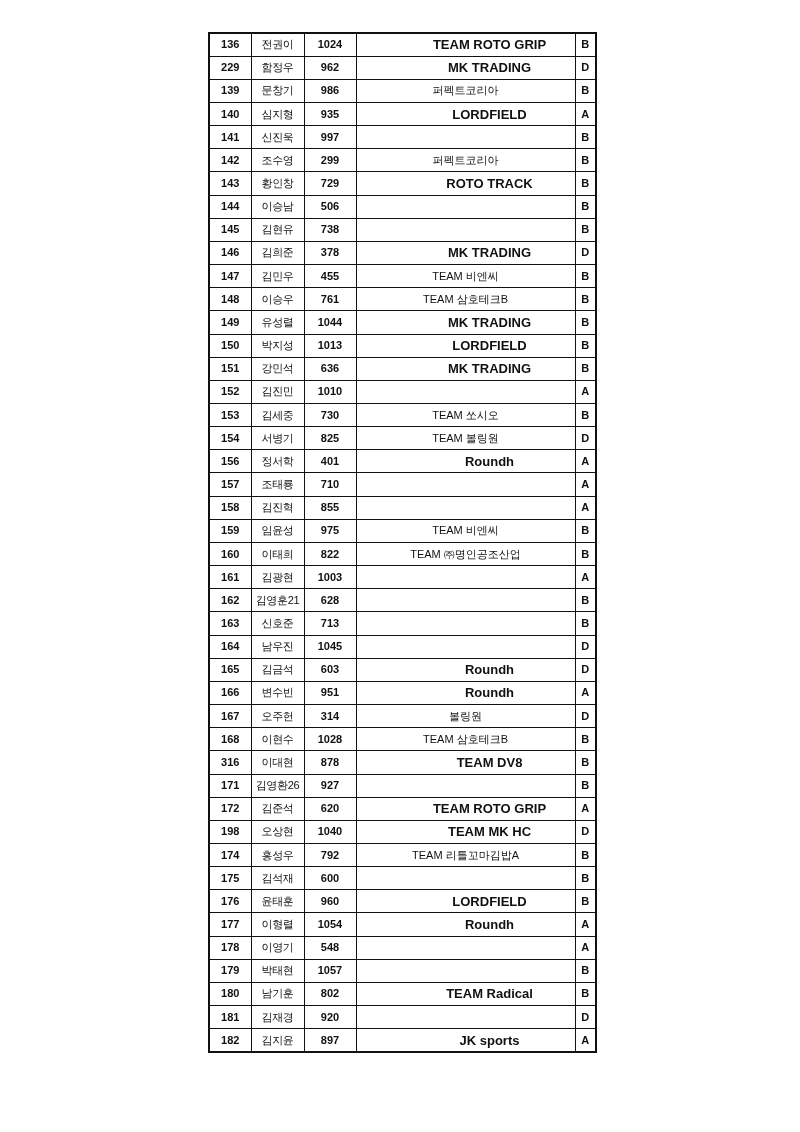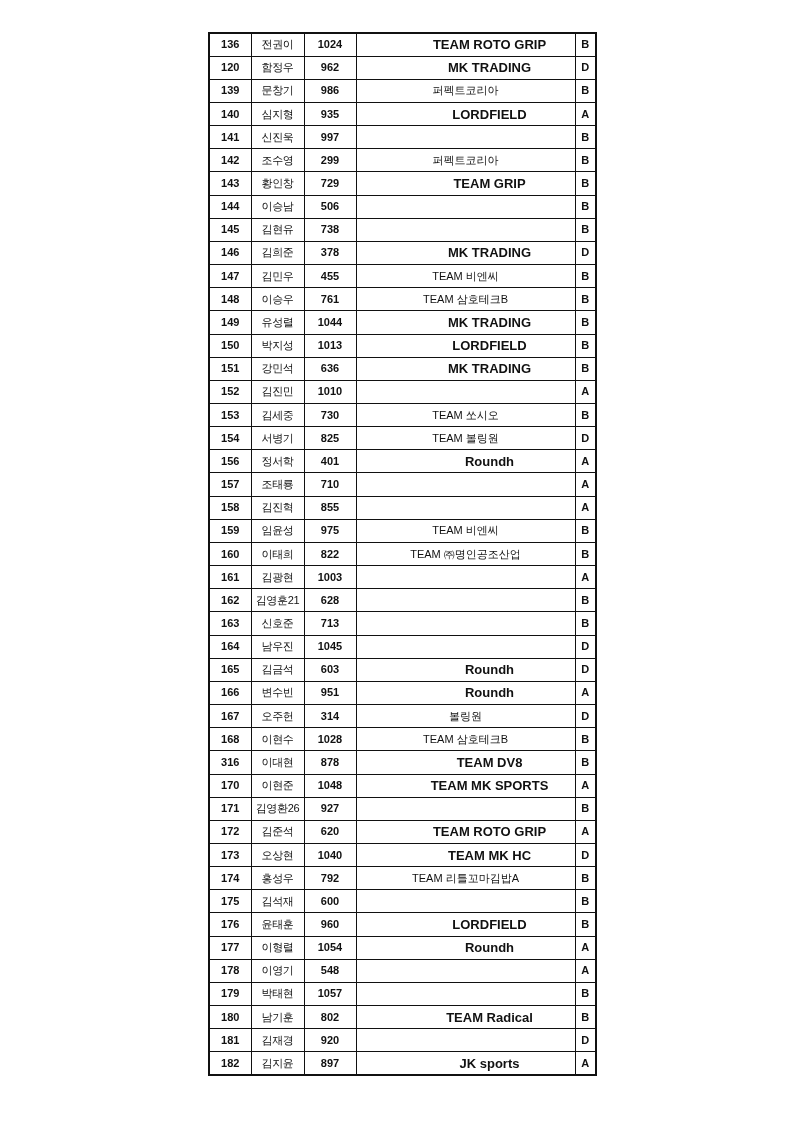--- a/index.html
+++ b/index.html
@@ -75,21 +75,21 @@
     </colgroup>
     <tbody id="rows">
         <tr>
     <td class="c-no">136</td>
     <td class="c-name">전권이</td>
     <td class="c-num">1024</td>
     <td class="c-team latin">TEAM ROTO GRIP</td>
     <td class="c-grade">B</td>
   </tr>
         <tr>
-    <td class="c-no">120</td>
+    <td class="c-no">229</td>
     <td class="c-name">함정우</td>
     <td class="c-num">962</td>
     <td class="c-team latin">MK TRADING</td>
     <td class="c-grade">D</td>
   </tr>
         <tr>
     <td class="c-no">139</td>
     <td class="c-name">문창기</td>
     <td class="c-num">986</td>
     <td class="c-team">퍼펙트코리아</td>
@@ -113,21 +113,21 @@
     <td class="c-no">142</td>
     <td class="c-name">조수영</td>
     <td class="c-num">299</td>
     <td class="c-team">퍼펙트코리아</td>
     <td class="c-grade">B</td>
   </tr>
         <tr>
     <td class="c-no">143</td>
     <td class="c-name">황인창</td>
     <td class="c-num">729</td>
-    <td class="c-team latin">TEAM GRIP</td>
+    <td class="c-team latin">ROTO TRACK</td>
     <td class="c-grade">B</td>
   </tr>
         <tr>
     <td class="c-no">144</td>
     <td class="c-name">이승남</td>
     <td class="c-num">506</td>
     <td class="c-team"></td>
     <td class="c-grade">B</td>
   </tr>
         <tr>
@@ -292,42 +292,35 @@
     <td class="c-grade">B</td>
   </tr>
         <tr>
     <td class="c-no">316</td>
     <td class="c-name">이대현</td>
     <td class="c-num">878</td>
     <td class="c-team latin">TEAM DV8</td>
     <td class="c-grade">B</td>
   </tr>
         <tr>
-    <td class="c-no">170</td>
-    <td class="c-name">이현준</td>
-    <td class="c-num">1048</td>
-    <td class="c-team latin">TEAM MK SPORTS</td>
-    <td class="c-grade">A</td>
-  </tr>
-        <tr>
     <td class="c-no">171</td>
     <td class="c-name">김영환26</td>
     <td class="c-num">927</td>
     <td class="c-team"></td>
     <td class="c-grade">B</td>
   </tr>
         <tr>
     <td class="c-no">172</td>
     <td class="c-name">김준석</td>
     <td class="c-num">620</td>
     <td class="c-team latin">TEAM ROTO GRIP</td>
     <td class="c-grade">A</td>
   </tr>
         <tr>
-    <td class="c-no">173</td>
+    <td class="c-no">198</td>
     <td class="c-name">오상현</td>
     <td class="c-num">1040</td>
     <td class="c-team latin">TEAM MK HC</td>
     <td class="c-grade">D</td>
   </tr>
         <tr>
     <td class="c-no">174</td>
     <td class="c-name">홍성우</td>
     <td class="c-num">792</td>
     <td class="c-team">TEAM 리틀꼬마김밥A</td>

